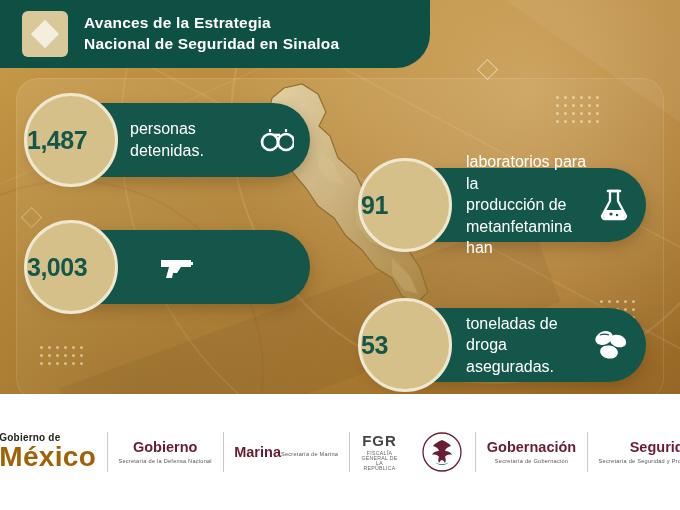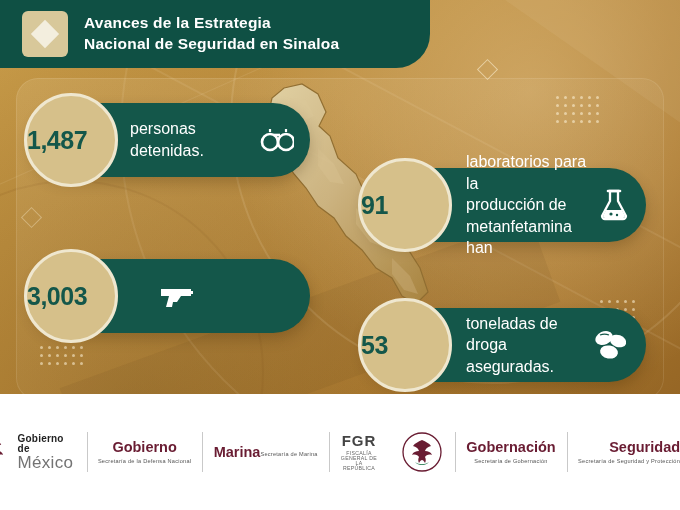--- a/index.html
+++ b/index.html
@@ -82,35 +82,35 @@
   .stat .num{color:#14574a;font-size:25px;font-weight:bold;letter-spacing:-.5px;}
   .stat .txt{color:#ffffff;font-size:16px;line-height:1.35;flex:1 1 auto;}
   .stat .ico{flex:0 0 auto;display:flex;align-items:center;justify-content:center;}
 
   .stat.left{padding-right:16px;}
   .stat.left .circle{margin-left:-6px;margin-right:12px;}
   .stat.right{padding-left:0;}
   .stat.right .circle{margin-left:-6px;margin-right:14px;}
 
   #stat-detenidas{left:30px;top:103px;width:264px;}
-  #stat-armas{left:30px;top:259px;width:264px;gap:27px;}
+  #stat-armas{left:30px;top:230px;width:264px;gap:27px;}
   #stat-laboratorios{left:364px;top:168px;width:282px;}
   #stat-droga{left:364px;top:308px;width:282px;}
 
   
   .footer{
     position:absolute;left:0;bottom:0;width:680px;height:116px;background:#ffffff;
     display:flex;align-items:center;justify-content:center;
   }
   .logos{display:flex;align-items:center;height:56px;}
   .logo{display:flex;align-items:center;height:100%;padding:0 11px;}
   .sep{width:1px;height:40px;background:#c9c9c9;}
   .gob-text{display:flex;flex-direction:column;line-height:1;margin-left:7px;}
   .gob-top{font-size:10px;color:#222;font-weight:bold;letter-spacing:.2px;}
-  .gob-mex{font-size:17px;color:#737373;font-weight:normal;letter-spacing:.3px;}
+  .gob-mex{font-size:28px;color:#a16207;font-weight:bold;letter-spacing:.3px;}
   .l-name{font-size:14.5px;color:#691c32;font-weight:bold;line-height:1;}
   .l-sub{font-size:5.6px;color:#555;letter-spacing:.25px;margin-top:3px;white-space:nowrap;}
   .fgr{display:flex;flex-direction:column;align-items:center;line-height:1;}
   .fgr-top{font-size:15px;color:#444;font-weight:bold;letter-spacing:1px;}
   .fgr-sub{font-size:5.2px;color:#666;letter-spacing:.3px;margin-top:3px;text-align:center;}
   .eagle{width:44px;height:42px;display:block;}
 </style>
 </head>
 <body>
 

